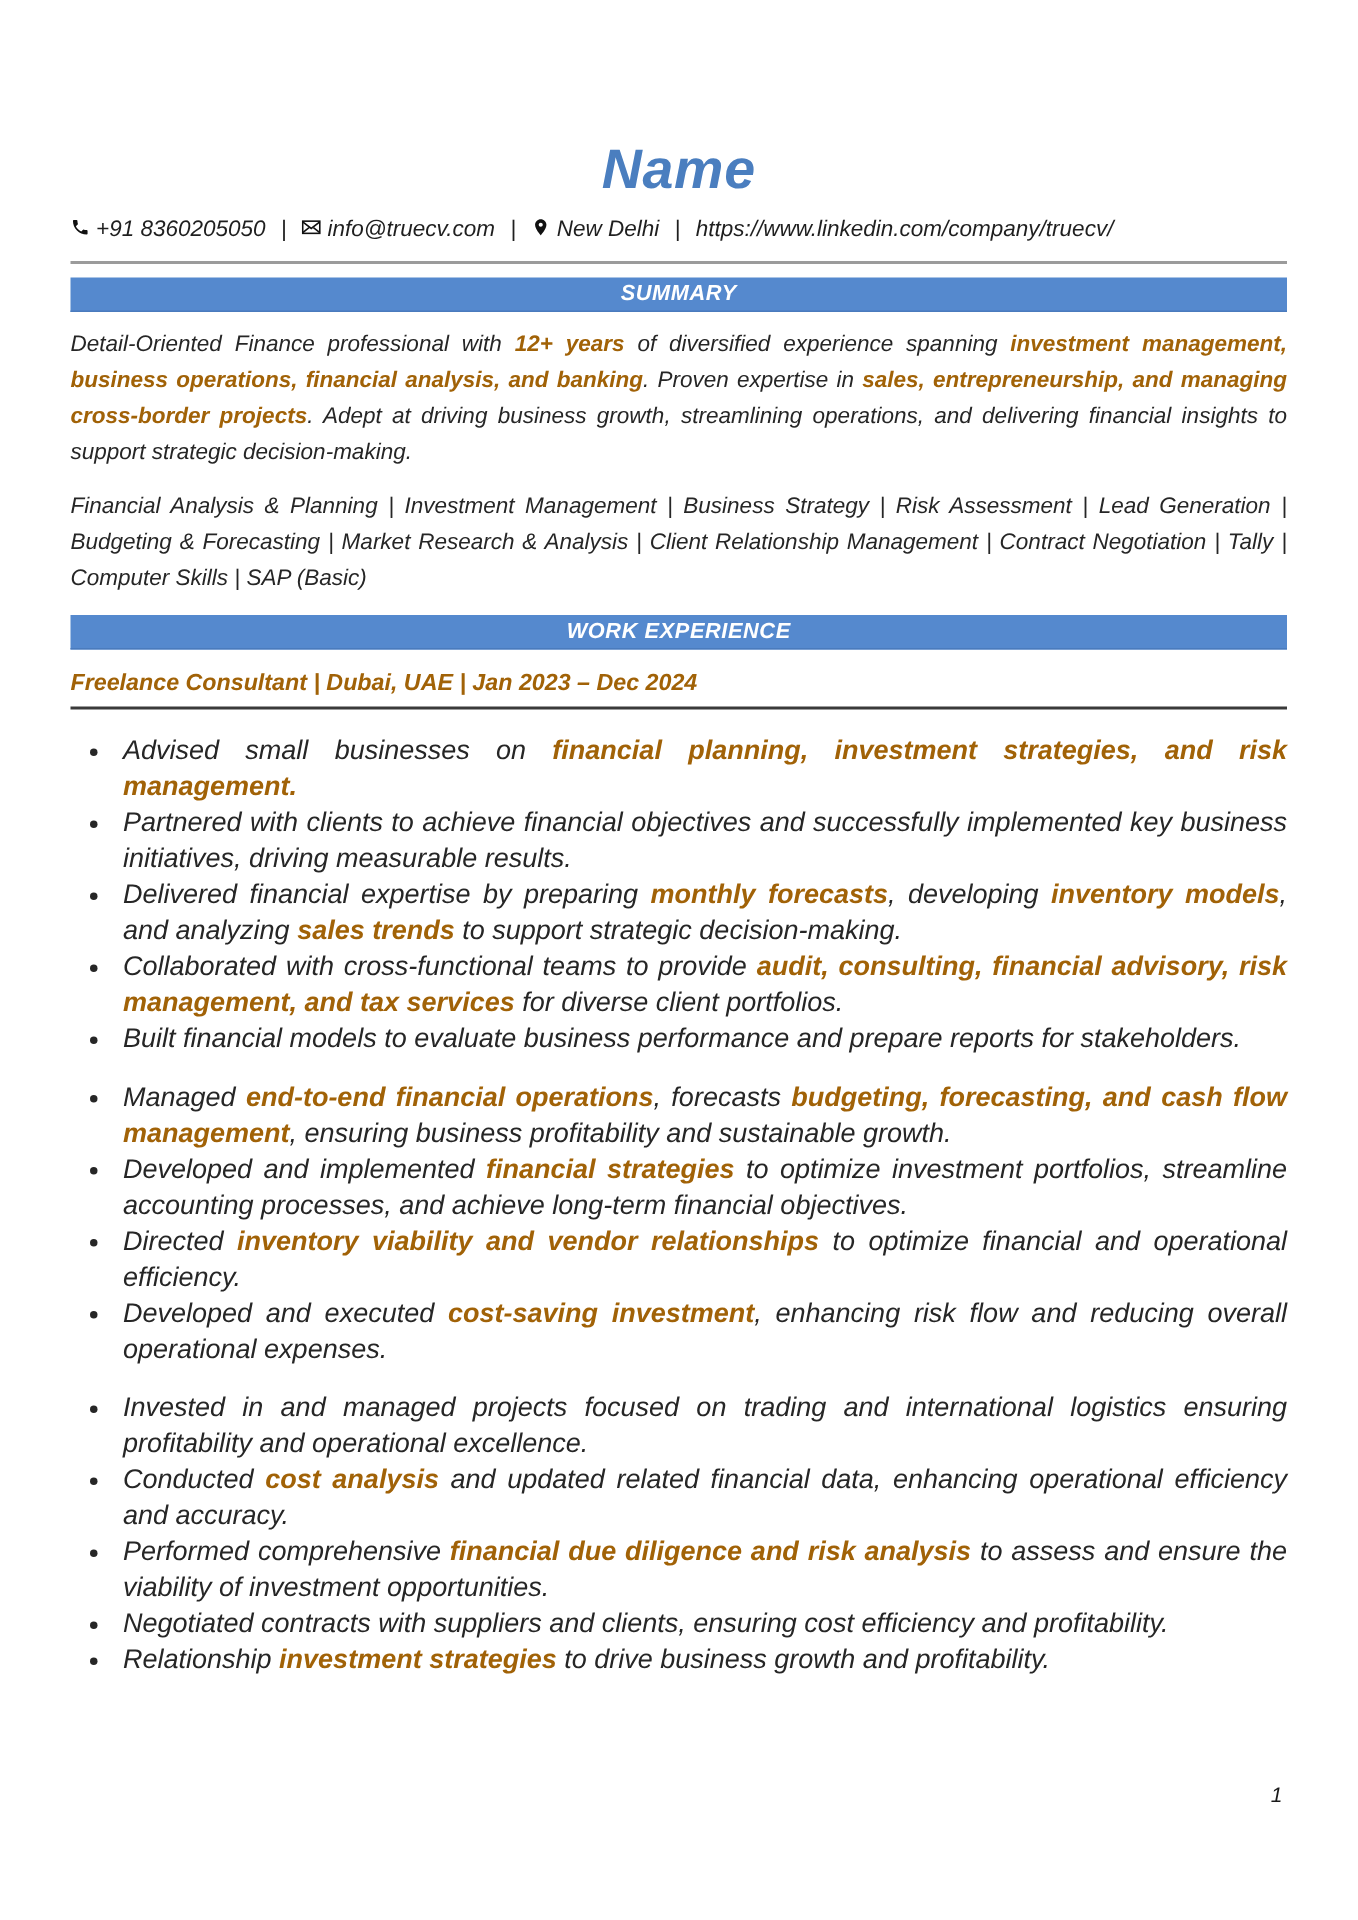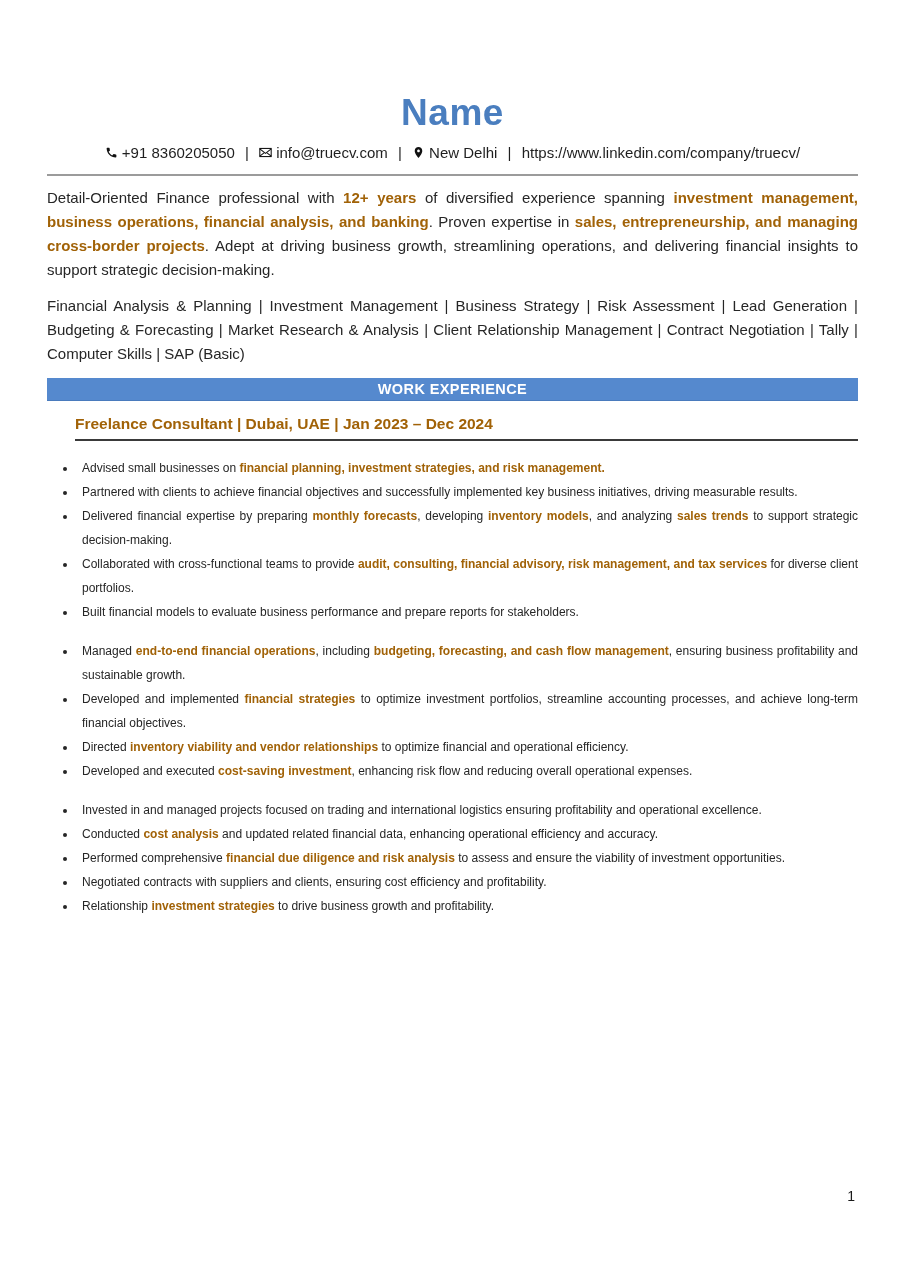--- a/index.html
+++ b/index.html
@@ -4,30 +4,30 @@
 <style>
   html,body { margin:0; padding:0; background:#ffffff; }
   .page {
     width:905px; height:1280px;
     position:relative; box-sizing:border-box;
     padding:0 47px;
     background:#ffffff;
     font-family:"Liberation Sans", sans-serif;
     color:#262626;
     overflow:hidden;
+    font-style:italic;
   }
   .name {
     margin:0; padding-top:92px;
     text-align:center;
     font-size:37px; font-weight:bold;
     color:#4A7EBF; letter-spacing:0.5px;
   }
   .contact {
     margin-top:10px;
-    text-align:center;
     font-size:15px; color:#1f1f1f;
     white-space:nowrap;
   }
   .contact .sep { margin:0 6px; color:#1f1f1f; }
   .cicon { width:13px; height:13px; vertical-align:-1px; margin-right:4px; }
   .top-rule {
     border:none; border-top:2px solid #9b9b9b;
     margin:13px 0 9px 0;
   }
   .section-bar {
@@ -43,28 +43,27 @@
   .body-text {
     font-size:15px; line-height:24px;
     text-align:justify;
     margin:10px 0 12px 0;
   }
   .body-text b, .bullets b, .job-heading { color:#a16207; }
   .job-heading {
     font-weight:bold; font-size:15.5px;
     padding:14px 0 6px 0;
     border-bottom:2px solid #3a3a3a;
-    margin-left:28px;
   }
   ul.bullets {
     margin:15px 0 10px 0;
     padding-left:30px;
   }
   ul.bullets li {
-    font-size:12px; line-height:24px;
+    font-size:18px; line-height:24px;
     text-align:justify;
     padding-left:5px;
   }
   .page-number {
     position:absolute;
     right:50px; bottom:76px;
     font-size:14px; color:#1a1a1a;
   }
 </style>
 </head>
@@ -94,36 +93,37 @@
       <svg class="cicon" viewBox="0 0 24 24" fill="#111111">
           <path d="M12 2C8.13 2 5 5.13 5 9c0 5.25 7 13 7 13s7-7.75 7-13c0-3.87-3.13-7-7-7zm0 9.5c-1.38 0-2.5-1.12-2.5-2.5S10.62 6.5 12 6.5s2.5 1.12 2.5 2.5-1.12 2.5-2.5 2.5z"></path>
         </svg><span>New Delhi</span>
     </span>
     <span class="sep">|</span>
     <span>https://www.linkedin.com/company/truecv/</span>
   </div>
 
   <hr class="top-rule">
 
+  <div class="section-bar"><span>SUMMARY</span></div>
   <p class="body-text"><span>Detail-Oriented Finance professional with </span><b>12+ years</b><span> of diversified experience spanning </span><b>investment management, business operations, financial analysis, and banking</b><span>. Proven expertise in </span><b>sales, entrepreneurship, and managing cross-border projects</b><span>. Adept at driving business growth, streamlining operations, and delivering financial insights to support strategic decision-making.</span></p>
 
   <p class="body-text">Financial Analysis &amp; Planning | Investment Management | Business Strategy | Risk Assessment | Lead Generation | Budgeting &amp; Forecasting | Market Research &amp; Analysis | Client Relationship Management | Contract Negotiation | Tally | Computer Skills | SAP (Basic)</p>
 
   <div class="section-bar"><span>WORK EXPERIENCE</span></div>
   <div id="jobs">
       <div class="job-heading">Freelance Consultant | Dubai, UAE | Jan 2023 – Dec 2024</div>
       <ul class="bullets">
         <li><span>Advised small businesses on </span><b>financial planning, investment strategies, and risk management.</b></li>
         <li><span>Partnered with clients to achieve financial objectives and successfully implemented key business initiatives, driving measurable results.</span></li>
         <li><span>Delivered financial expertise by preparing </span><b>monthly forecasts</b><span>, developing </span><b>inventory models</b><span>, and analyzing </span><b>sales trends</b><span> to support strategic decision-making.</span></li>
         <li><span>Collaborated with cross-functional teams to provide </span><b>audit, consulting, financial advisory, risk management, and tax services</b><span> for diverse client portfolios.</span></li>
         <li><span>Built financial models to evaluate business performance and prepare reports for stakeholders.</span></li>
       </ul>
       <ul class="bullets">
-        <li><span>Managed </span><b>end-to-end financial operations</b><span>, including </span><b>budgeting, forecasting, and cash flow management</b><span>, ensuring business profitability and sustainable growth.</span></li>
+        <li><span>Managed </span><b>end-to-end financial operations</b><span>, forecasts </span><b>budgeting, forecasting, and cash flow management</b><span>, ensuring business profitability and sustainable growth.</span></li>
         <li><span>Developed and implemented </span><b>financial strategies</b><span> to optimize investment portfolios, streamline accounting processes, and achieve long-term financial objectives.</span></li>
         <li><span>Directed </span><b>inventory viability and vendor relationships</b><span> to optimize financial and operational efficiency.</span></li>
         <li><span>Developed and executed </span><b>cost-saving investment</b><span>, enhancing risk flow and reducing overall operational expenses.</span></li>
       </ul>
       <ul class="bullets">
         <li><span>Invested in and managed projects focused on trading and international logistics ensuring profitability and operational excellence.</span></li>
         <li><span>Conducted </span><b>cost analysis</b><span> and updated related financial data, enhancing operational efficiency and accuracy.</span></li>
         <li><span>Performed comprehensive </span><b>financial due diligence and risk analysis</b><span> to assess and ensure the viability of investment opportunities.</span></li>
         <li><span>Negotiated contracts with suppliers and clients, ensuring cost efficiency and profitability.</span></li>
         <li><span>Relationship </span><b>investment strategies</b><span> to drive business growth and profitability.</span></li>

